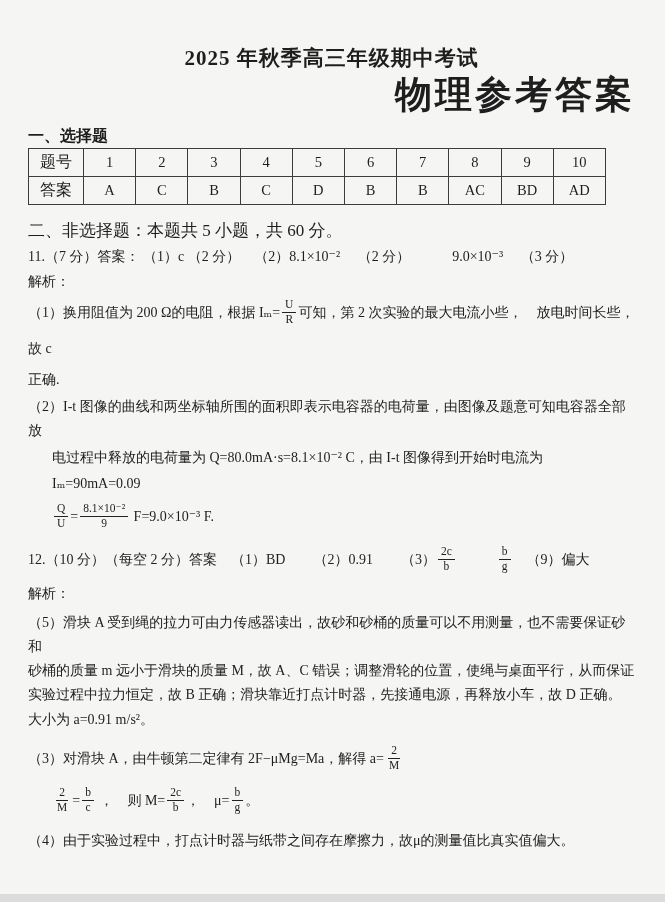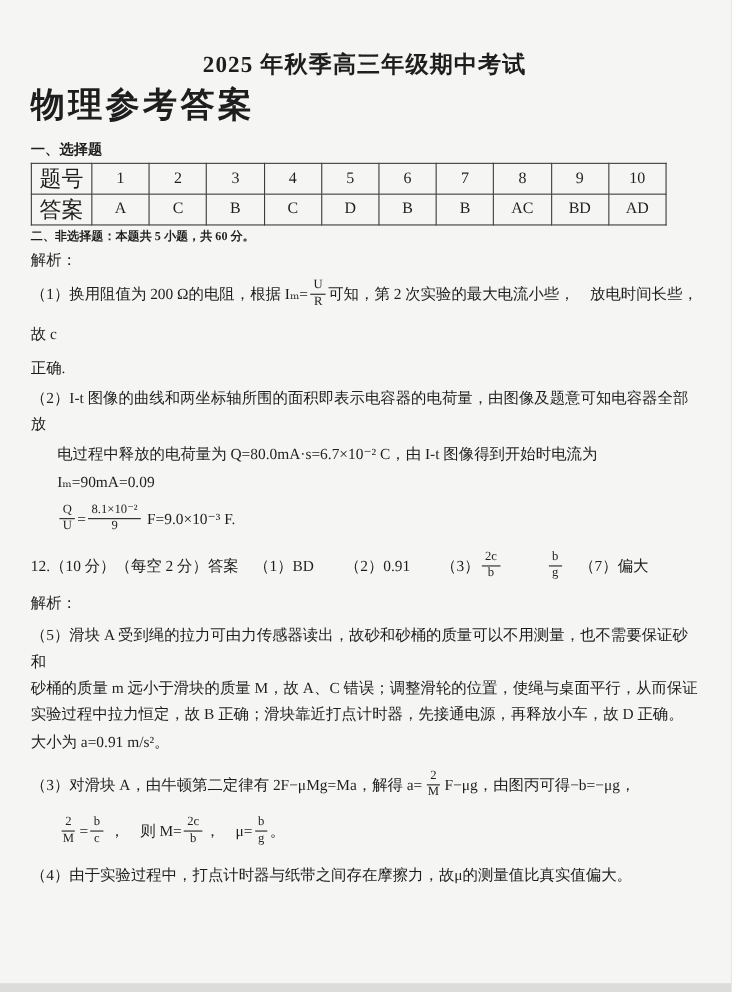--- a/index.html
+++ b/index.html
@@ -8,30 +8,30 @@
     width:665px;height:894px;
     margin:0 auto;
     background:#f5f5f3;
     color:#1e1e1e;
     font-family:"Liberation Serif","DejaVu Serif",serif;
     overflow:hidden;
     box-sizing:border-box;
     padding:0 30px 16px 28px;
   }
   .t1{margin:44px 0 0 0;text-align:center;font-size:21px;font-weight:bold;line-height:28px;letter-spacing:1px;}
-  .t2{margin:4px 0 0 0;text-align:left;font-size:31px;font-weight:bold;line-height:38px;letter-spacing:3px;}
-  .sec-head{margin-top:12px;font-size:13px;font-weight:bold;line-height:20px;font-family:Liberation Serif, serif;}
-  .sec-head2{font-size:11px;font-weight:bold;line-height:20px;}
+  .t2{margin:4px 0 0 0;text-align:right;font-size:37px;font-weight:bold;line-height:38px;letter-spacing:3px;}
+  .sec-head{margin-top:12px;font-size:16px;font-weight:bold;line-height:20px;font-family:Liberation Serif, serif;}
+  .sec-head2{margin-top:16px;font-size:17px;font-weight:normal;line-height:20px;}
   table.anstable{margin-top:2px;border-collapse:collapse;table-layout:fixed;width:578px;}
   table.anstable td{
     border:1.5px solid #3c3c3c;
     height:27px;text-align:center;vertical-align:middle;
     font-size:14.5px;padding:0;
   }
-  table.anstable td.hd{font-size:20px;width:54px;text-align:center;}
+  table.anstable td.hd{font-size:16px;width:54px;text-align:center;}
   .line{font-size:14px;line-height:24px;white-space:pre-wrap;}
   .m2{margin-top:2px}.m4{margin-top:4px}.m6{margin-top:6px}.m8{margin-top:8px}
   .lh22{line-height:22px}.lh26{line-height:26px}
   .tall{line-height:36px}
   .tall2{line-height:40px}
   .tall3{line-height:44px}
   .ans12{line-height:42px;margin-top:2px}
   .ind{padding-left:24px;}
   .frac{
     display:inline-flex;flex-direction:column;align-items:center;
@@ -78,39 +78,40 @@
         <td>B</td>
         <td>AC</td>
         <td>BD</td>
         <td>AD</td>
       </tr>
     </tbody>
   </table>
 
   <div class="sec-head2">二、非选择题：本题共 5 小题，共 60 分。</div>
 
+  <div class="line m4">11.（7 分）答案： （1）c （2 分）　（2）8.1×10⁻² 　（2 分）　　　9.0×10⁻³ 　（3 分）</div>
   <div class="line m2 lh22">解析：</div>
 
   <div class="line m2 tall"><span>（1）换用阻值为 200 Ω的电阻，根据 Iₘ=</span><span class="frac"><span class="fn">U</span><span class="fd">R</span></span><span>可知，第 2 次实验的最大电流小些，　放电时间长些，故 c</span></div>
   <div class="line m2 lh22">正确.</div>
 
   <div class="line m4">（2）I-t 图像的曲线和两坐标轴所围的面积即表示电容器的电荷量，由图像及题意可知电容器全部放</div>
-  <div class="line m2 lh26 ind">电过程中释放的电荷量为 Q=80.0mA·s=6.7×10⁻² C，由 I-t 图像得到开始时电流为 Iₘ=90mA=0.09</div>
+  <div class="line m2 lh26 ind">电过程中释放的电荷量为 Q=80.0mA·s=8.1×10⁻² C，由 I-t 图像得到开始时电流为 Iₘ=90mA=0.09</div>
 
   <div class="line tall2 ind"><span class="frac"><span class="fn">Q</span><span class="fd">U</span></span><span>=</span><span class="frac"><span class="fn">8.1×10⁻²</span><span class="fd">9</span></span><span> F=9.0×10⁻³ F.</span></div>
 
-  <div class="line ans12"><span>12.（10 分）（每空 2 分）答案　（1）BD　　（2）0.91　　（3）</span><span class="frac"><span class="fn">2c</span><span class="fd">b</span></span><span class="sp40"></span><span class="frac"><span class="fn">b</span><span class="fd">g</span></span><span>　（7）偏大</span></div>
+  <div class="line ans12"><span>12.（10 分）（每空 2 分）答案　（1）BD　　（2）0.91　　（3）</span><span class="frac"><span class="fn">2c</span><span class="fd">b</span></span><span class="sp40"></span><span class="frac"><span class="fn">b</span><span class="fd">g</span></span><span>　（9）偏大</span></div>
 
   <div class="line m2 lh22">解析：</div>
 
   <div class="line m6">（5）滑块 A 受到绳的拉力可由力传感器读出，故砂和砂桶的质量可以不用测量，也不需要保证砂和</div>
   <div class="line">砂桶的质量 m 远小于滑块的质量 M，故 A、C 错误；调整滑轮的位置，使绳与桌面平行，从而保证</div>
   <div class="line">实验过程中拉力恒定，故 B 正确；滑块靠近打点计时器，先接通电源，再释放小车，故 D 正确。</div>
 
   <div class="line lh26">大小为 a=0.91 m/s²。</div>
 
-  <div class="line m6 tall2"><span>（3）对滑块 A，由牛顿第二定律有 2F−μMg=Ma，解得 a=</span><span class="frac"><span class="fn">2</span><span class="fd">M</span></span><span>F−μg，由图丙可得−b=−μg，</span></div>
+  <div class="line m6 tall2"><span>（3）对滑块 A，由牛顿第二定律有 2F−μMg=Ma，解得 a=</span><span class="frac"><span class="fn">2</span><span class="fd">M</span></span></div>
 
   <div class="line tall3 ind"><span class="frac"><span class="fn">2</span><span class="fd">M</span></span><span>=</span><span class="frac"><span class="fn">b</span><span class="fd">c</span></span><span> ，　则 M=</span><span class="frac"><span class="fn">2c</span><span class="fd">b</span></span><span>，　μ=</span><span class="frac"><span class="fn">b</span><span class="fd">g</span></span><span>。</span></div>
 
   <div class="line m6">（4）由于实验过程中，打点计时器与纸带之间存在摩擦力，故μ的测量值比真实值偏大。</div>
 
 </div>
 
 </body></html>

